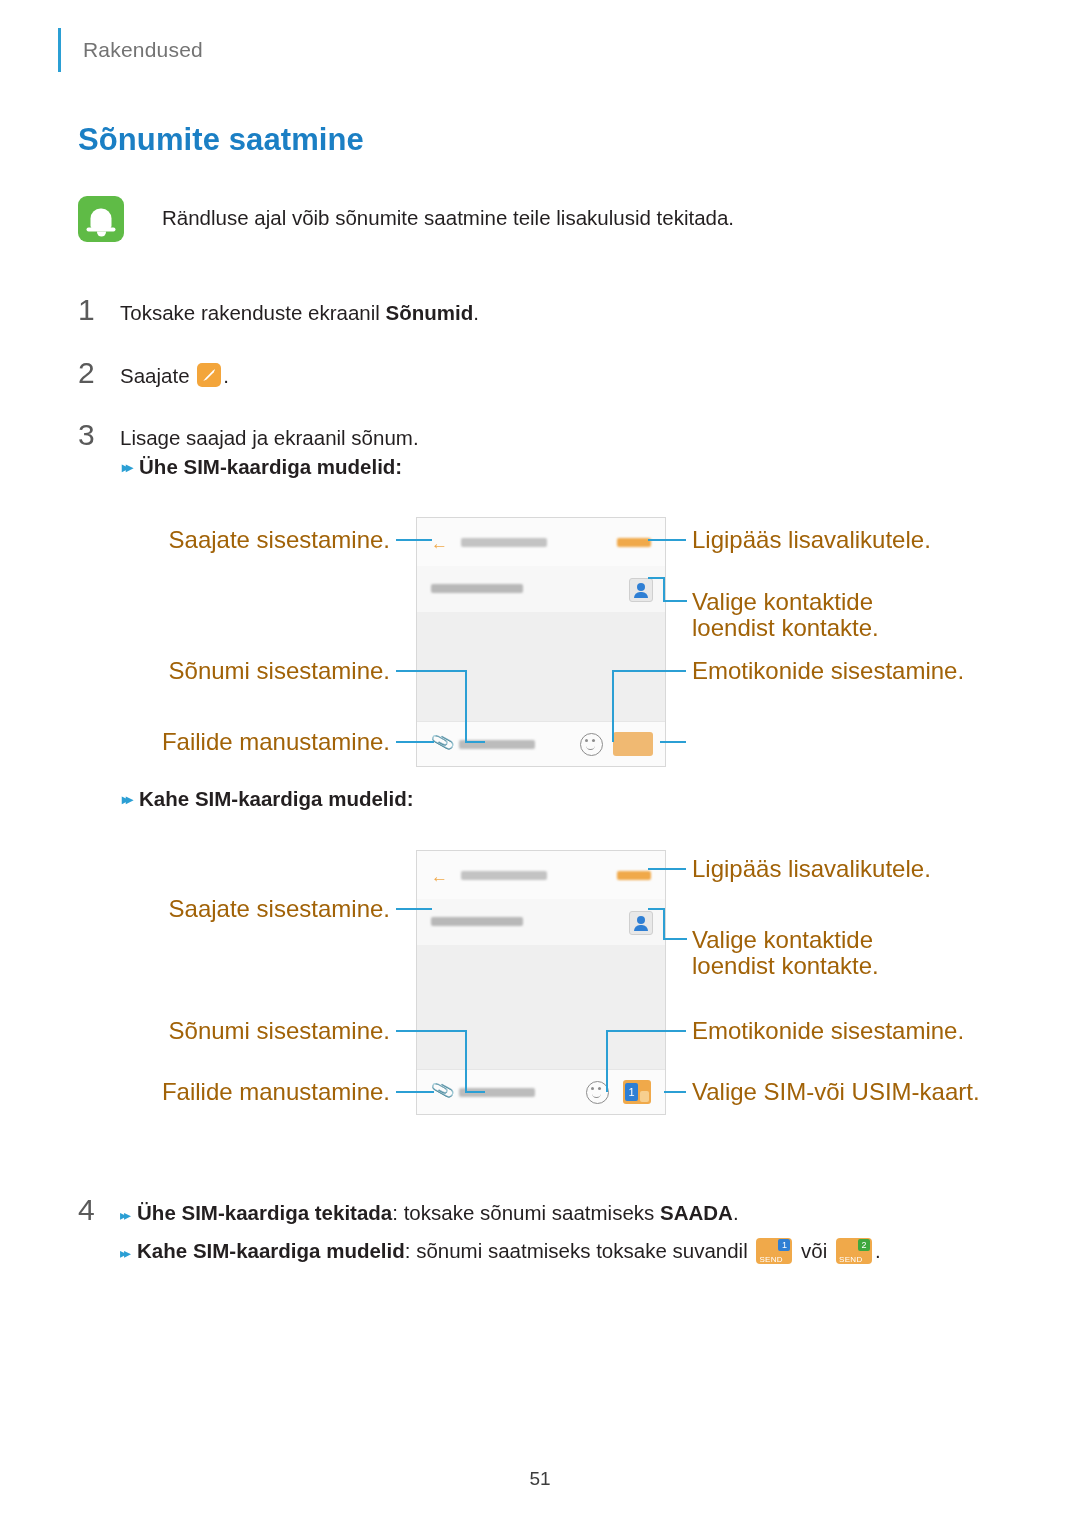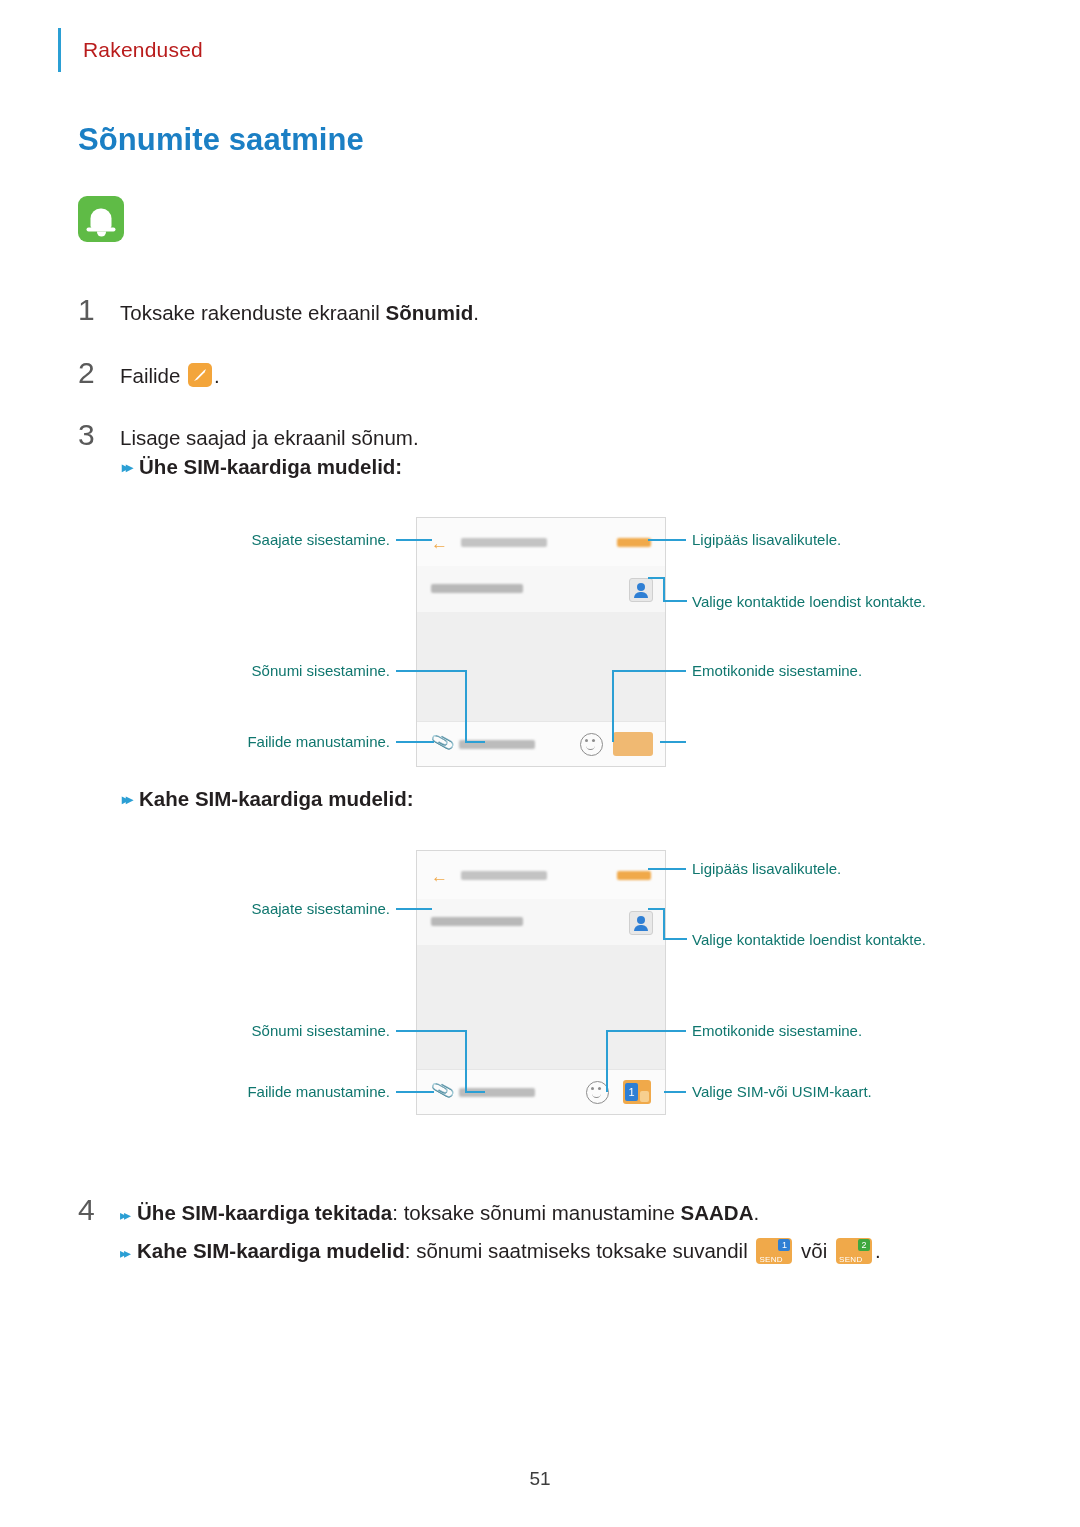--- a/index.html
+++ b/index.html
@@ -25,21 +25,21 @@
     align-items: center;
   }
   .header-rule {
     width: 3px;
     height: 44px;
     background: #2b9fd4;
     margin-right: 22px;
   }
   .header-text {
     font-size: 21px;
-    color: #b91c1c;
+    color: #737373;
     letter-spacing: .2px;
   }
 
   
   .page-title {
     position: absolute;
     top: 122px;
     left: 78px;
     font-size: 31px;
     font-weight: bold;
@@ -360,23 +360,23 @@
     position: absolute;
     right: 2px; bottom: 2px;
     width: 9px; height: 11px;
     background: #f7cf8f;
     border-radius: 2px;
   }
 
   
   .callout {
     position: absolute;
-    font-size: 15px;
+    font-size: 24px;
     line-height: 26px;
-    color: #0f766e;
+    color: #a16207;
   }
   .callout.right { text-align: left; }
   .callout.left  { text-align: right; }
   .lead {
     position: absolute;
     background: #2b9fd4;
   }
   .lead.h { height: 1.5px; }
   .lead.v { width: 1.5px; }
 
@@ -397,33 +397,34 @@
   <div class="header-rule"></div>
   <div class="header-text">Rakendused</div>
 </div>
 
 <div class="page-title">Sõnumite saatmine</div>
 
 <div class="note">
   <div class="bell-badge">
     <div class="bell"></div>
   </div>
+  <div class="note-text">Rändluse ajal võib sõnumite saatmine teile lisakulusid tekitada.</div>
 </div>
 
 <div class="step step1">
   <div class="step-num">1</div>
   <div class="step-body">
     <span>Toksake rakenduste ekraanil </span><b>Sõnumid</b><span>.</span>
   </div>
 </div>
 
 <div class="step step2">
   <div class="step-num">2</div>
   <div class="step-body">
-    <span>Failide </span><span class="icon-compose"></span><span>.</span>
+    <span>Saajate </span><span class="icon-compose"></span><span>.</span>
   </div>
 </div>
 
 <div class="step step3">
   <div class="step-num">3</div>
   <div class="step-body">Lisage saajad ja ekraanil sõnum.</div>
 </div>
 
 <div class="subhead sub1">
   <span class="arrows">▸▸</span>
@@ -531,21 +532,21 @@
 
   <div class="callout right" style="left:692px; top:239px; width:320px;">Valige SIM-või USIM-kaart.</div>
   <div class="lead h" style="left:664px; top:251px; width:22px;"></div>
 </div>
 
 <div class="step step4">
   <div class="step-num">4</div>
   <div class="step-body">
     <div style="display:flex; align-items:baseline;">
       <span class="arrows">▸▸</span>
-      <span><b>Ühe SIM-kaardiga tekitada</b><span>: toksake sõnumi manustamine </span><b>SAADA</b><span>.</span></span>
+      <span><b>Ühe SIM-kaardiga tekitada</b><span>: toksake sõnumi saatmiseks </span><b>SAADA</b><span>.</span></span>
     </div>
     <div style="display:flex; align-items:baseline; margin-top:6px;">
       <span class="arrows">▸▸</span>
       <span><b>Kahe SIM-kaardiga mudelid</b><span>: sõnumi saatmiseks toksake suvandil </span><span class="icon-sendsim"><span class="lbl">SEND</span><span class="num n1">1</span></span><span> või </span><span class="icon-sendsim"><span class="lbl">SEND</span><span class="num n2">2</span></span><span>.</span></span>
     </div>
   </div>
 </div>
 
 <div class="page-num">51</div>
 

